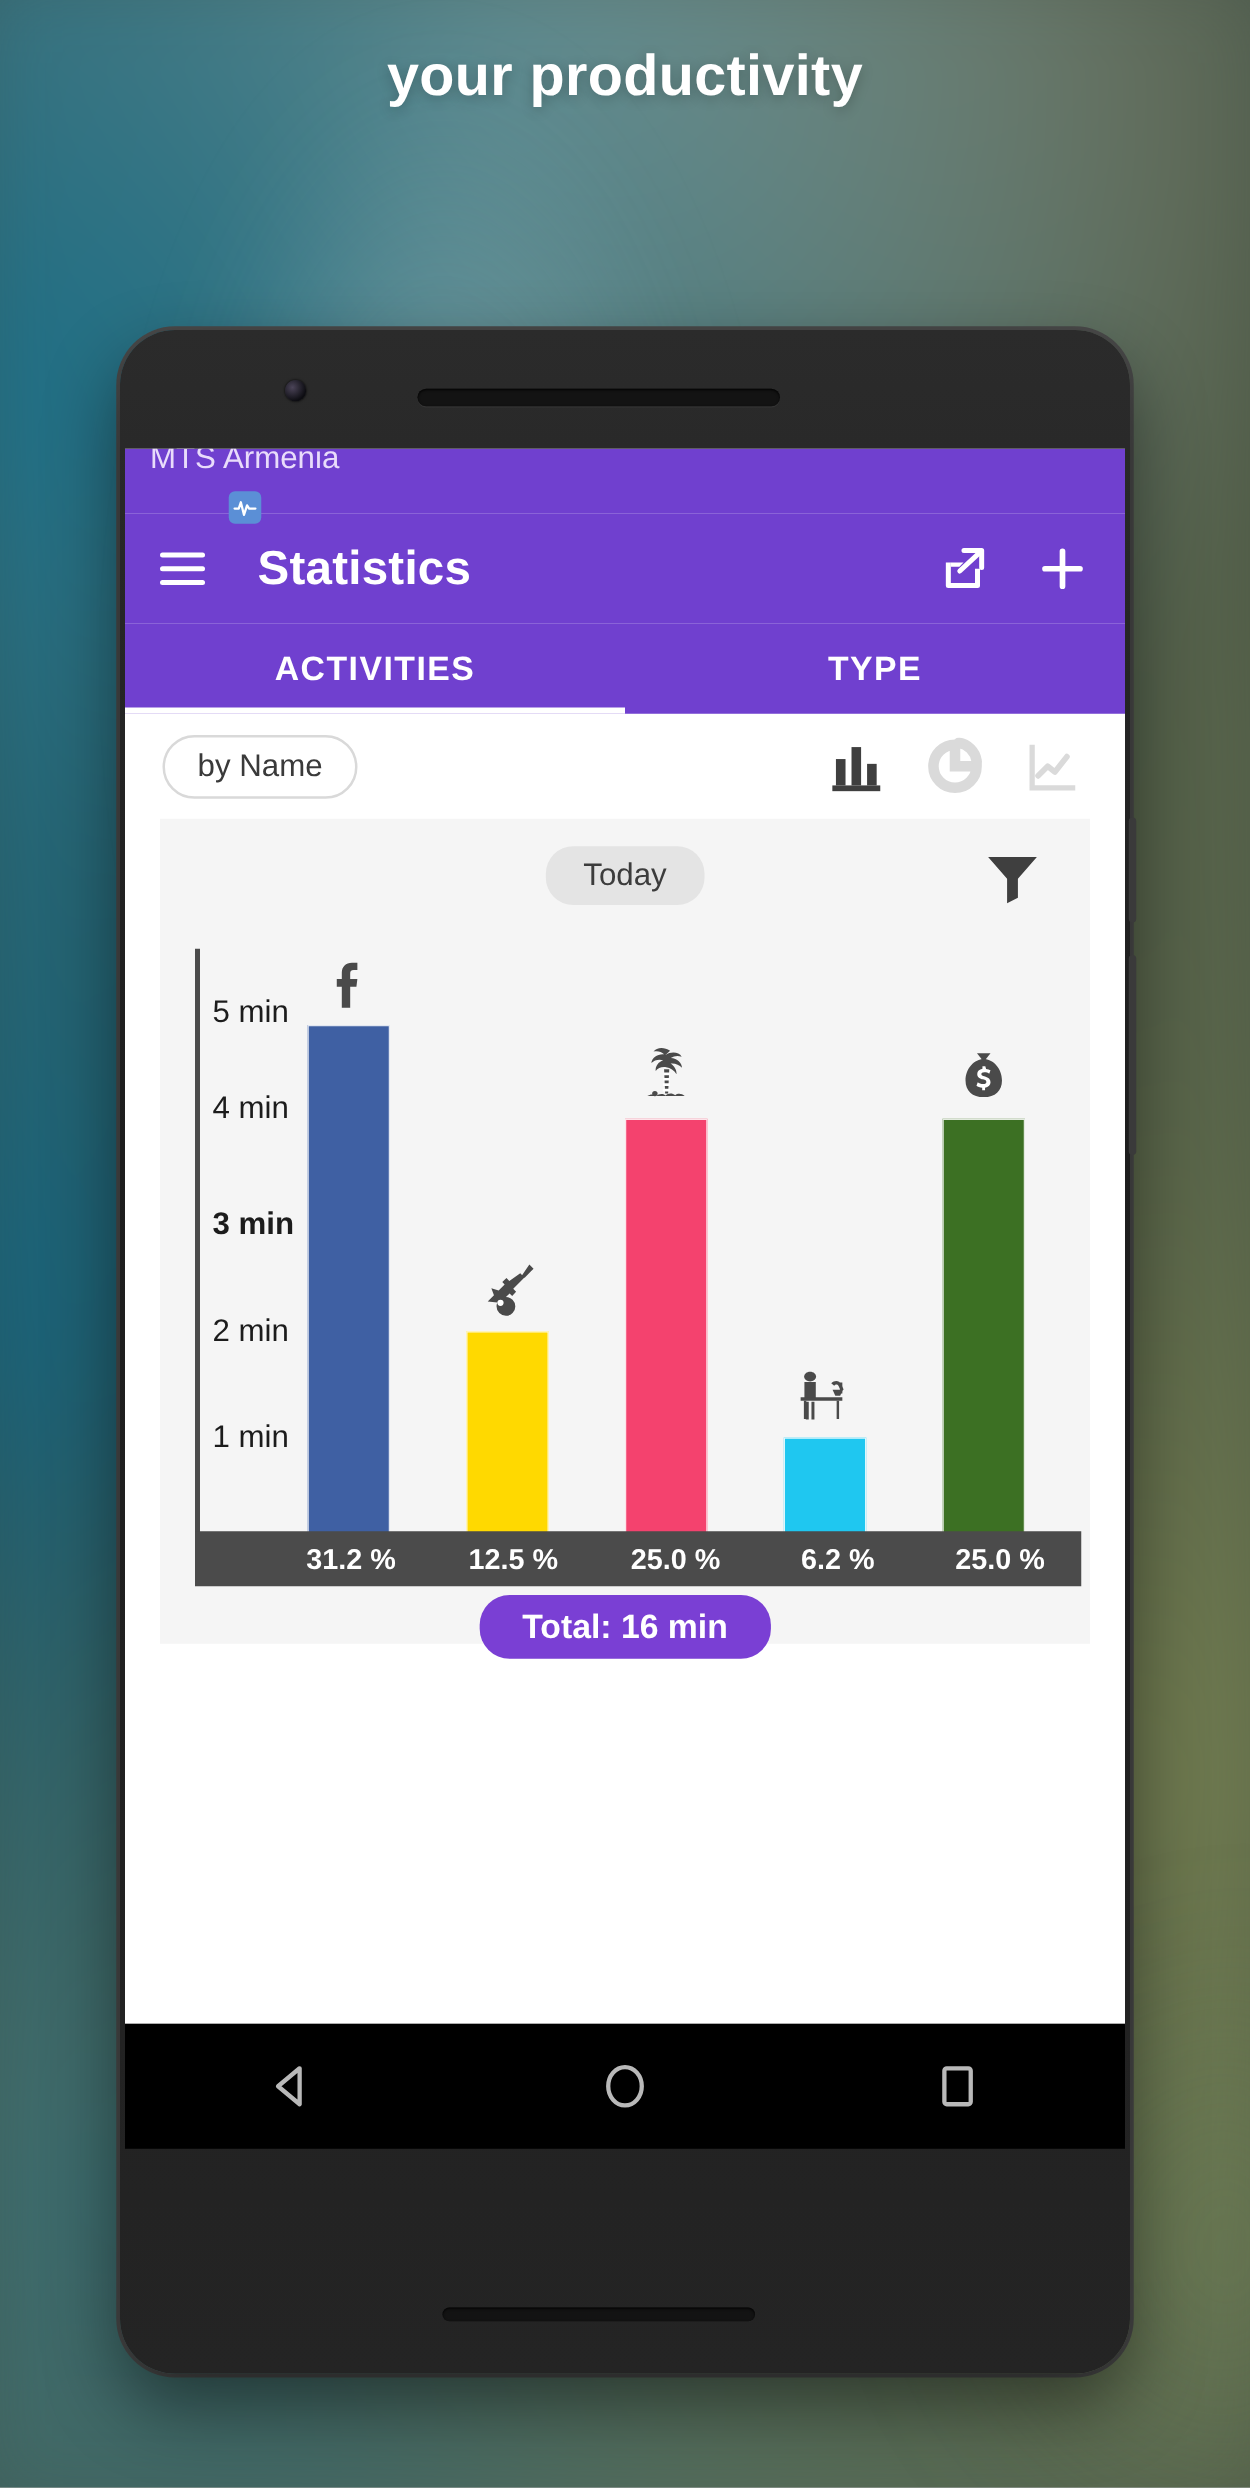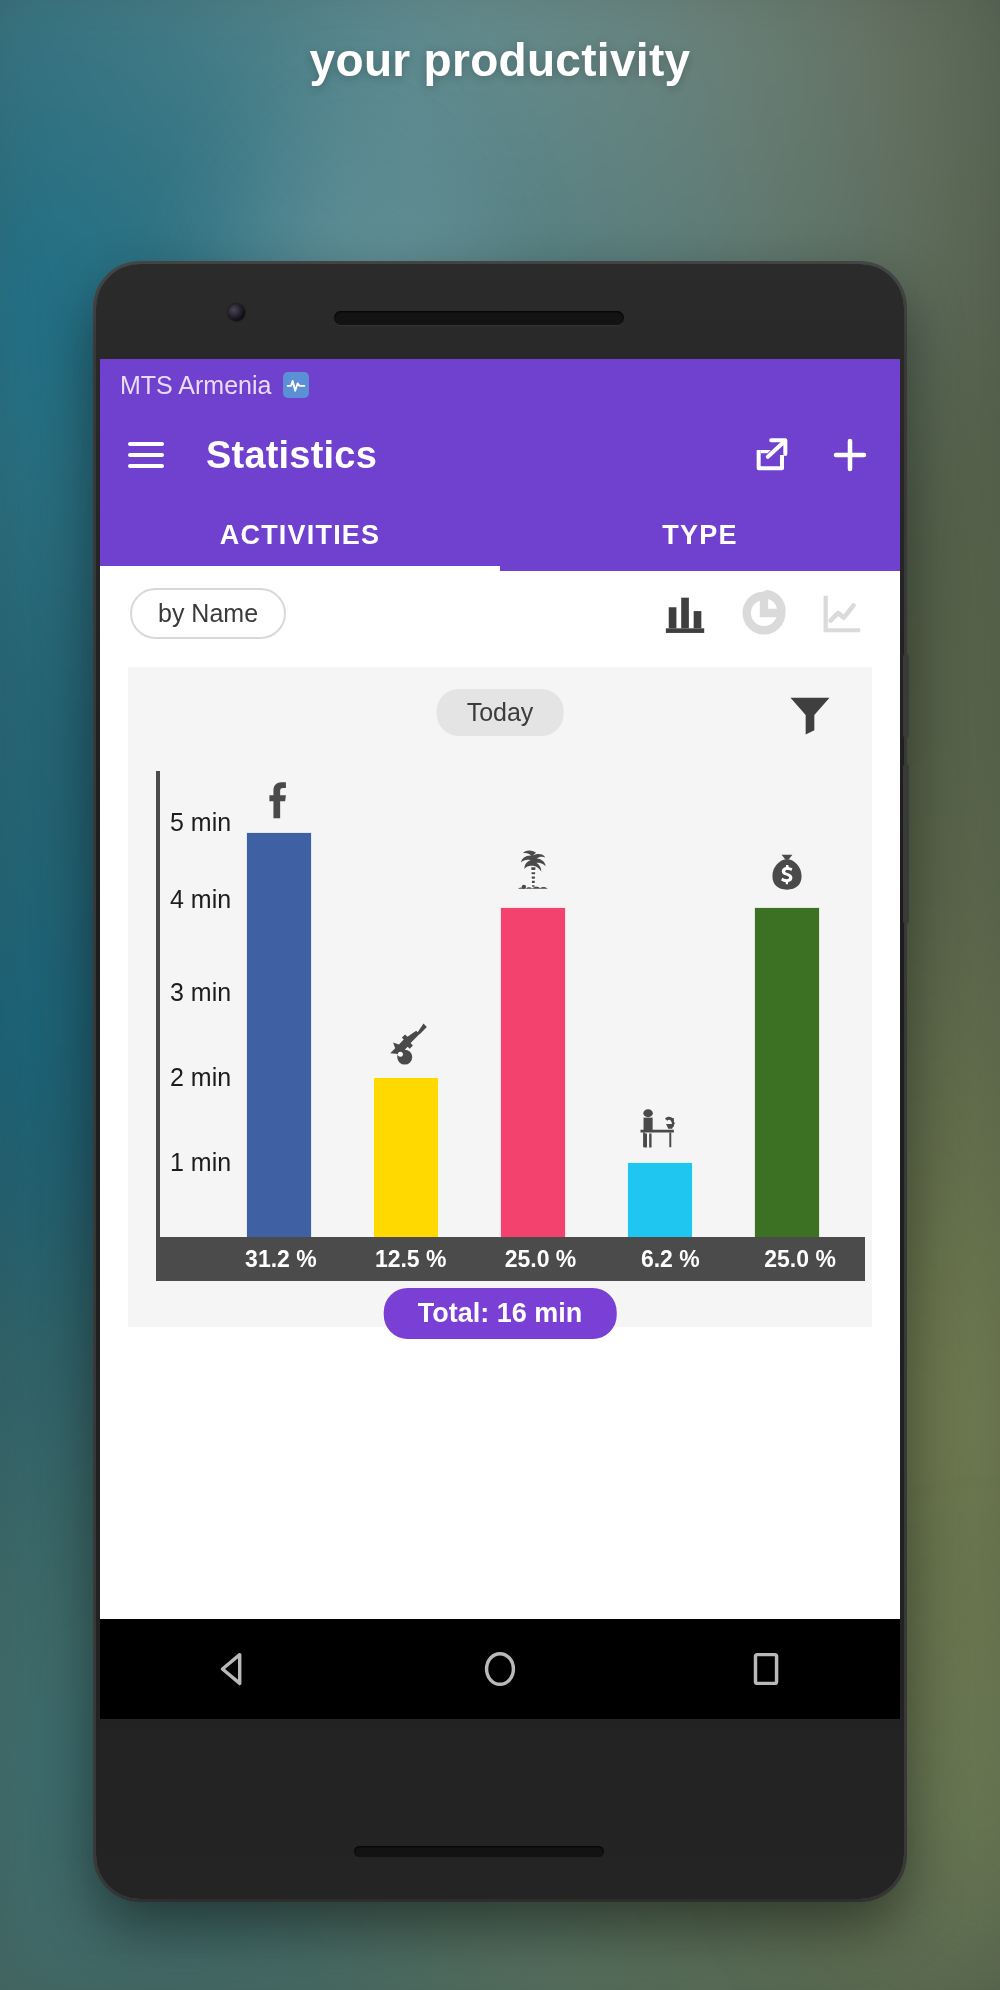--- a/index.html
+++ b/index.html
@@ -66,21 +66,21 @@
     position:absolute; left:4px; top:95px; width:800px; height:1260px;
     background:#fff; overflow:hidden;
   }
 
   
   #statusbar {
     height:52px; background:#7040cf; color:#e9dcfb;
     display:flex; align-items:center; justify-content:space-between;
     padding:0 20px; font-size:25px;
   }
-  #statusbar .left { display:flex; align-items:center; gap:12px; }
+  #statusbar .left { display:flex; align-items:center; gap:12px;flex-direction:column; }
   .hr-icon { width:26px; height:26px; border-radius:5px; background:#5b8fd6;
       display:flex; align-items:center; justify-content:center; }
   #statusbar .right { display:flex; align-items:center; gap:12px; }
   .batt { width:52px; height:25px; border:3px solid #e9dcfb; border-radius:4px; position:relative; }
   .batt::after { content:""; position:absolute; right:-7px; top:7px; width:4px; height:9px;
       background:#e9dcfb; border-radius:0 2px 2px 0; }
   .batt .fill { position:absolute; left:2px; top:2px; bottom:2px; width:62%; background:#e9dcfb; }
 
   
   #toolbar {
@@ -104,21 +104,21 @@
   #typerow { height:84px; background:#fff; display:flex; align-items:center; padding:0 30px; }
   .chip-outline {
     border:2px solid #d9d9d9; border-radius:26px; padding:9px 26px;
     font-size:25px; color:#3a3a3a; background:#fff;
   }
   #typerow .spacer { flex:1; }
   .ct-icon { width:56px; height:52px; margin-left:22px; display:flex; align-items:center; justify-content:center; }
 
   
   #chartcard {
-    margin:12px 28px; background:#f5f5f5; height:660px; position:relative;
+    margin:0 28px; background:#f5f5f5; height:660px; position:relative;
   }
   #todaychip {
     position:absolute; left:50%; transform:translateX(-50%); top:22px;
     background:#e4e4e4; color:#3c3c3c; font-size:25px;
     padding:9px 30px; border-radius:22px;
   }
   #filtericon { position:absolute; right:36px; top:22px; }
 
   #plot { position:absolute; left:28px; right:22px; top:104px; bottom:80px;padding-left:24px; }
   #yaxis { position:absolute; left:0; top:0; bottom:0; width:4px; background:#4b4b4b; }
@@ -245,21 +245,21 @@
           <svg width="52" height="52" viewBox="0 0 24 24">
             <path d="M3 4h18l-7 8v7l-4 2v-9z" fill="#3f3f3f"></path>
           </svg>
         </div>
 
         <div id="plot">
           <div id="yaxis"></div>
           <div id="yticks">
               <div class="ytick" style="top: 51px;">5 min</div>
               <div class="ytick" style="top: 128px;">4 min</div>
-              <div class="ytick" style="top: 221px;">3 min</div>
+              <div class="ytick" style="top: 221px; font-weight: bold;">3 min</div>
               <div class="ytick" style="top: 306px;">2 min</div>
               <div class="ytick" style="top: 391px;">1 min</div>
             </div>
           <div id="bars">
               <div class="barslot">
                 <div class="bar-icon">
                   <svg width="46" height="50" viewBox="0 0 24 24">
                     <path d="M15.6 3.2h-2.3c-2.5 0-4.2 1.6-4.2 4.2V10H7v3.2h2.1V22h3.5v-8.8h2.6l.4-3.2h-3V7.8c0-.9.3-1.5 1.5-1.5h1.5z" fill="#4a4a4a"></path>
                   </svg>
                 </div>

